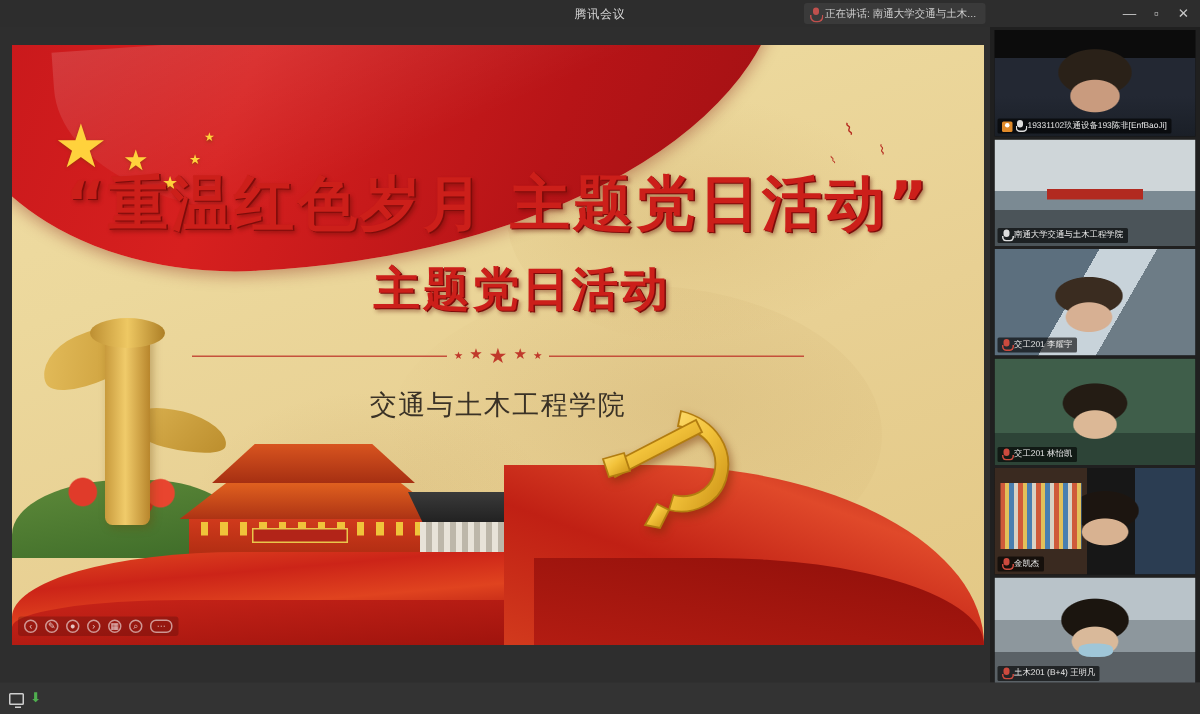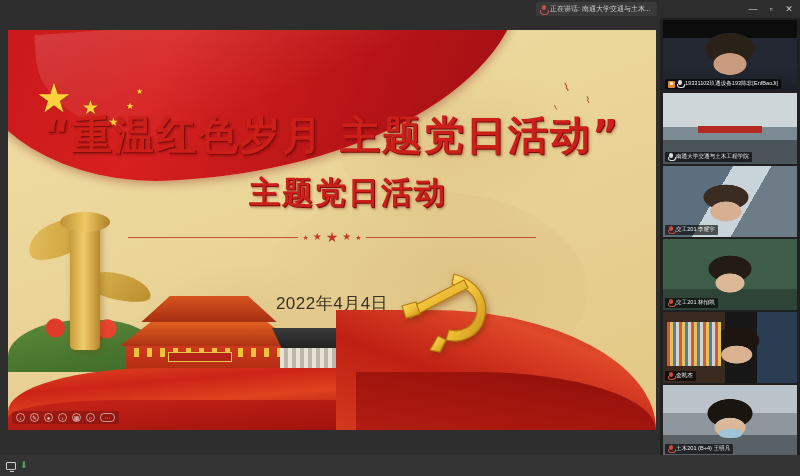--- a/index.html
+++ b/index.html
@@ -218,20 +218,21 @@
     height:1.5px; background:#cfcfcf; }
   #sb-arrow { color:#4fae4f; font-size:9px; line-height:1; flex:none; }
   #sb-text { font-size:8px; color:#dcdcdc; white-space:nowrap; }
 </style>
 </head>
 <body>
 
 <div id="app">
 
   <div id="titlebar">
+    <div id="app-title">腾讯会议</div>
 
     <div id="speaking-pill">
       <span class="mic"></span>
       <span id="speaking-text">正在讲话: 南通大学交通与土木...</span>
     </div>
 
     <div id="win-controls">
       <div class="wbtn">—</div>
       <div class="wbtn">▫</div>
       <div class="wbtn">✕</div>
@@ -265,21 +266,21 @@
       <div id="divider">
         <span class="rule"></span>
         <span class="ds d-a">★</span>
         <span class="ds d-b">★</span>
         <span class="ds d-c">★</span>
         <span class="ds d-b">★</span>
         <span class="ds d-a">★</span>
         <span class="rule"></span>
       </div>
 
-      <div id="date">2022年4月4日</div>
+      <div id="org">交通与土木工程学院</div>
 
       <div id="scene">
         <div class="grass"></div>
         <div class="flowers"></div>
         <div class="wing"></div>
         <div class="wing2"></div>
         <div class="column"></div>
         <div class="column-cap"></div>
         <div class="gate">
           <div class="roof1"></div>

